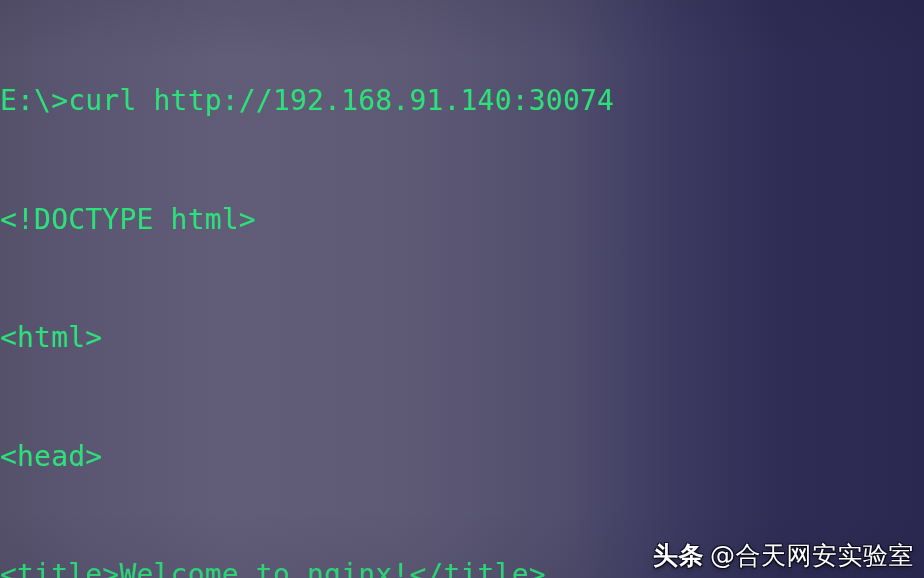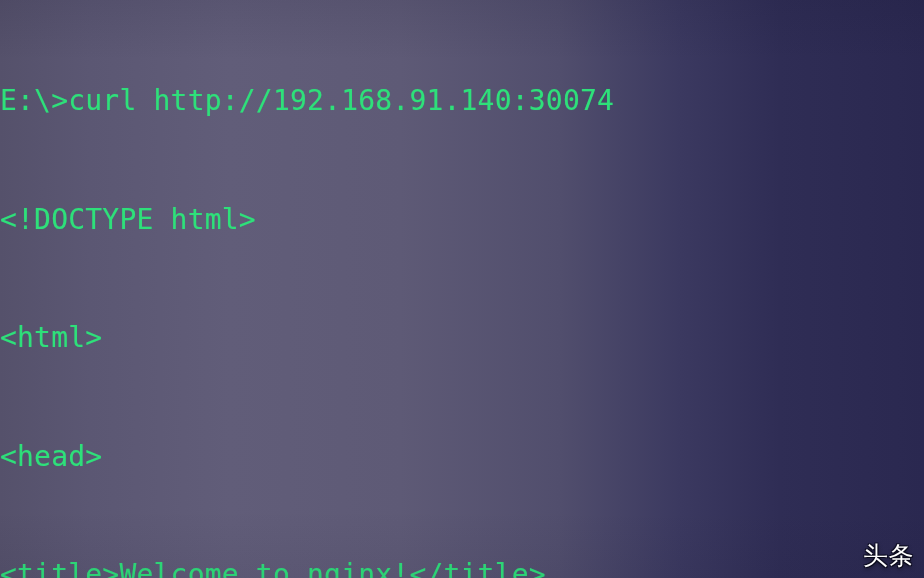--- a/index.html
+++ b/index.html
@@ -81,21 +81,21 @@
       1px 1px 0 rgba(10,10,25,0.95),
       -1px 1px 0 rgba(10,10,25,0.75),
       1px -1px 0 rgba(10,10,25,0.75),
       -1px -1px 0 rgba(10,10,25,0.75),
       0 2px 4px rgba(0,0,0,0.6);
     white-space: nowrap;
     letter-spacing: 0.5px;
   }
 
   #watermark .wm-brand {
-    font-weight: normal;
+    font-weight: bold;
     text-align: center;
   }
 
   #watermark .wm-handle {
     font-weight: normal;
   }
 </style>
 </head>
 <body>
 
@@ -116,15 +116,16 @@
     
     
     
     
   </div>
 
   <div id="vignette"></div>
 
   <div id="watermark">
     <span class="wm-brand">头条</span>
+    <span class="wm-handle">@合天网安实验室</span>
   </div>
 
 </div>
 
 </body></html>

